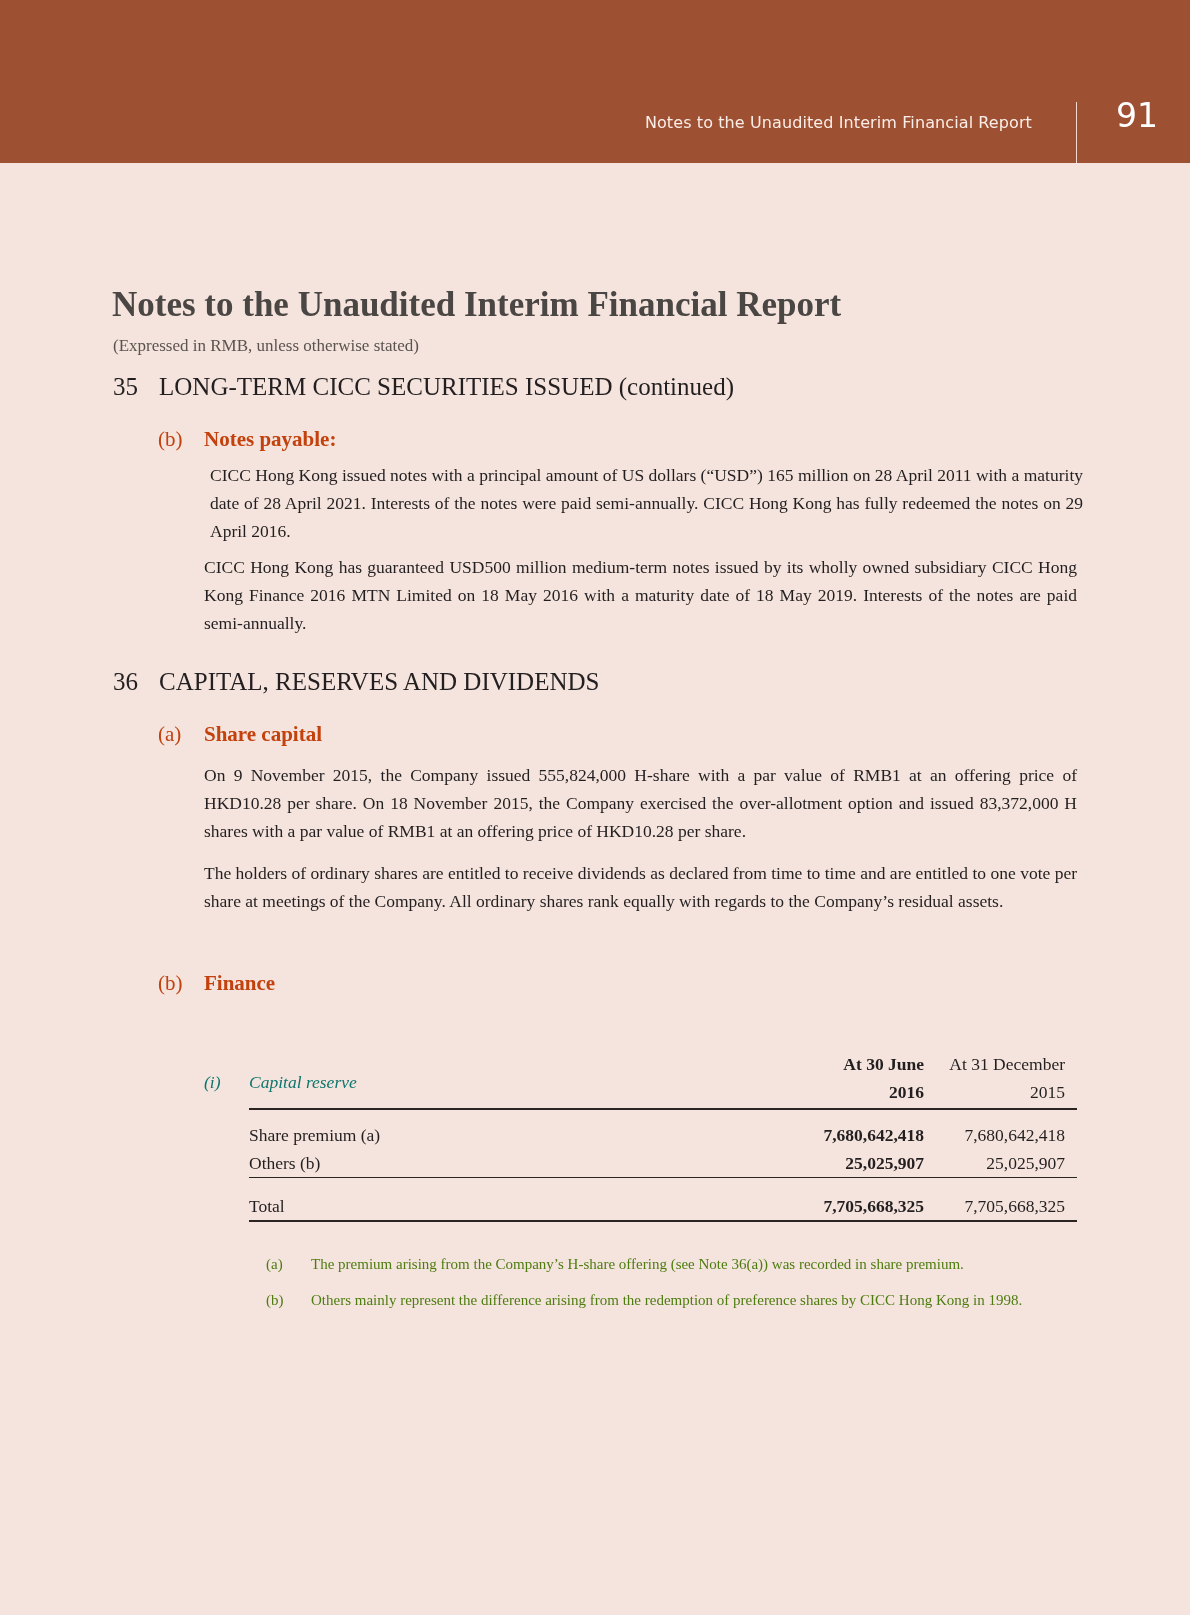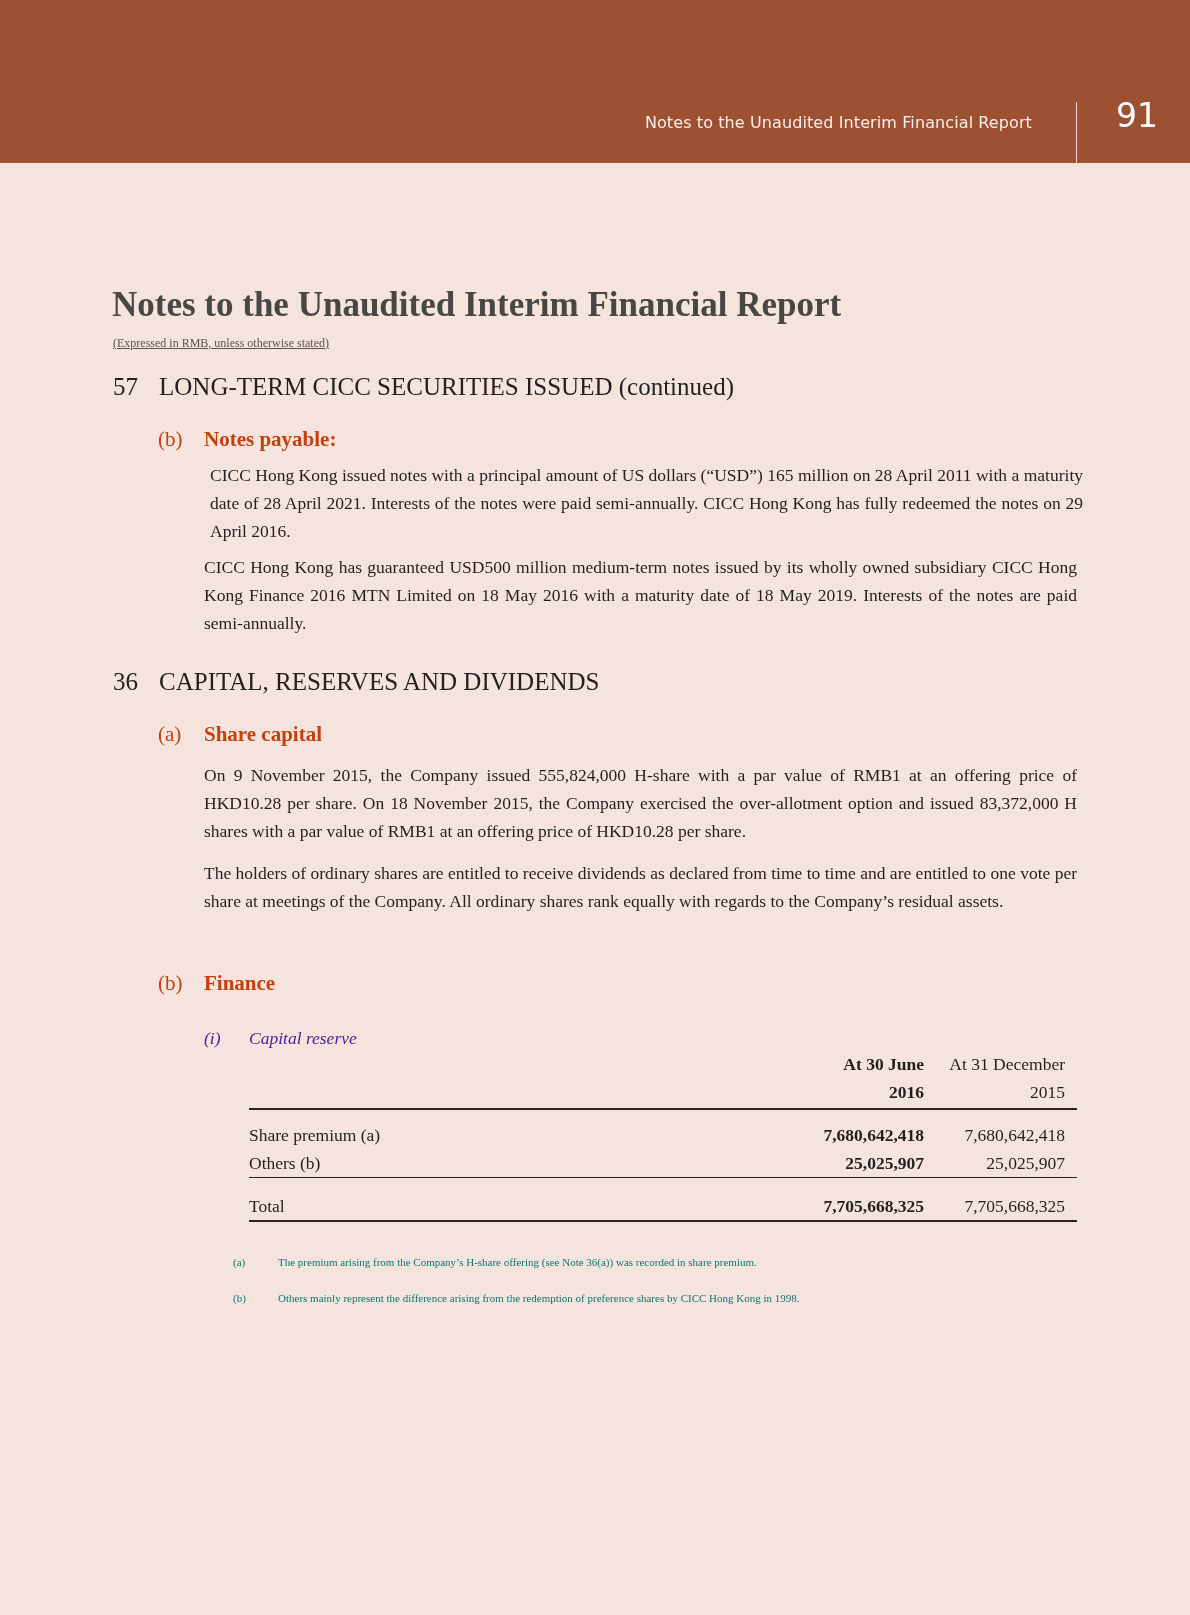--- a/index.html
+++ b/index.html
@@ -29,76 +29,76 @@
     position: absolute; left: 1116px; top: 96px;
     font-family: "DejaVu Sans", "Liberation Sans", sans-serif;
     font-size: 33px; color: #ffffff; font-weight: normal;
   }
   .page-title {
     position: absolute; left: 112px; top: 285px;
     font-size: 35px; font-weight: bold; color: #4a4644; margin: 0;
   }
   .page-subtitle {
     position: absolute; left: 113px; top: 336px;
-    font-size: 12px; color: #5a5350; text-decoration: underline;
+    font-size: 17px; color: #5a5350;
   }
   .section {
     position: absolute; left: 113px;
     font-size: 25px; color: #231f20;
   }
   .section .num { display: inline-block; width: 46px; }
   .sub {
     position: absolute; left: 158px;
     font-size: 21px; font-weight: bold; color: #c2410c;
   }
   .sub .tag { display: inline-block; width: 46px; font-weight: normal; }
   .para {
     position: absolute; left: 204px; width: 873px;
     font-size: 17.5px; line-height: 28px; text-align: justify;
     color: #231f20;
   }
   .subsub {
-    position: absolute; left: 204px; top: 1028px;
-    font-size: 17.5px; font-style: italic; color: #4c1d95;
+    position: absolute; left: 204px; top: 1072px;
+    font-size: 17.5px; font-style: italic; color: #0f766e;
   }
   .subsub .tag { display: inline-block; width: 45px; }
   .tbl {
     position: absolute; left: 249px; top: 1050px; width: 828px;
   }
   .tbl-head { position: relative; height: 58px; border-bottom: 2px solid #2a2422; }
   .th {
     position: absolute; text-align: right; font-size: 17.5px; line-height: 28px;
   }
   .th.c1 { right: 153px; font-weight: bold; }
   .th.c2 { right: 12px; }
   .row { position: relative; height: 28px; font-size: 17.5px; line-height: 28px; }
   .row .label { position: absolute; left: 0; }
   .row .v1 { position: absolute; right: 153px; font-weight: bold; }
   .row .v2 { position: absolute; right: 12px; }
   .body-rows { padding-top: 11px; border-bottom: 1.5px solid #2a2422; padding-bottom: 0; }
   .total-row { padding-top: 14px; border-bottom: 2.5px solid #2a2422; }
   .footnote {
-    position: absolute; left: 233px; font-size: 11px; color: #0f766e;
+    position: absolute; left: 266px; font-size: 15px; color: #4d7c0f;
   }
   .footnote .tag { display: inline-block; width: 45px; }
 </style>
 </head>
 <body>
 
 <div class="band">
   <span class="band-title">Notes to the Unaudited Interim Financial Report</span>
   <span class="band-divider"></span>
   <span class="band-page">91</span>
 </div>
 
 <h1 class="page-title">Notes to the Unaudited Interim Financial Report</h1>
 <div class="page-subtitle">(Expressed in RMB, unless otherwise stated)</div>
 
 <div class="section" style="top:373px;">
-  <span class="num">57</span><span>LONG-TERM CICC SECURITIES ISSUED (continued)</span>
+  <span class="num">35</span><span>LONG-TERM CICC SECURITIES ISSUED (continued)</span>
 </div>
 <div class="sub" style="top:427px;">
   <span class="tag">(b)</span><span>Notes payable:</span>
 </div>
 <p class="para" style="top:455px; margin:6px;">CICC Hong Kong issued notes with a principal amount of US dollars (“USD”) 165 million on 28 April 2011 with a maturity date of 28 April 2021. Interests of the notes were paid semi-annually. CICC Hong Kong has fully redeemed the notes on 29 April 2016.</p>
 <p class="para" style="top:553px; margin:0;">CICC Hong Kong has guaranteed USD500 million medium-term notes issued by its wholly owned subsidiary CICC Hong Kong Finance 2016 MTN Limited on 18 May 2016 with a maturity date of 18 May 2019. Interests of the notes are paid semi-annually.</p>
 
 <div class="section" style="top:668px;">
   <span class="num">36</span><span>CAPITAL, RESERVES AND DIVIDENDS</span>
 </div>

